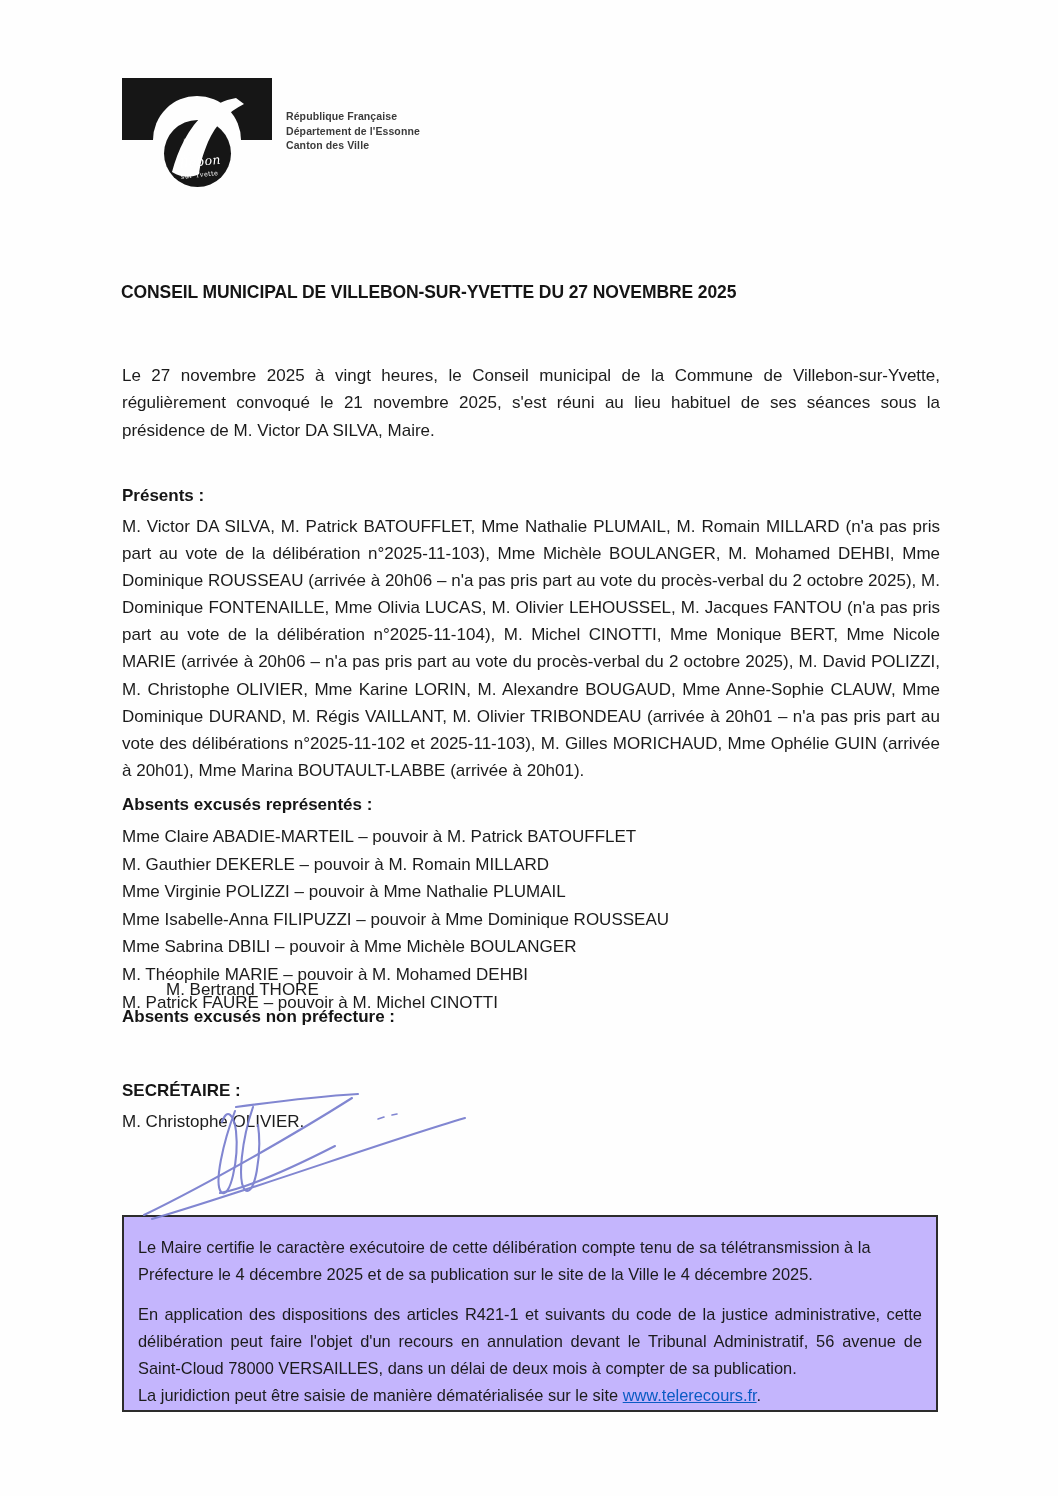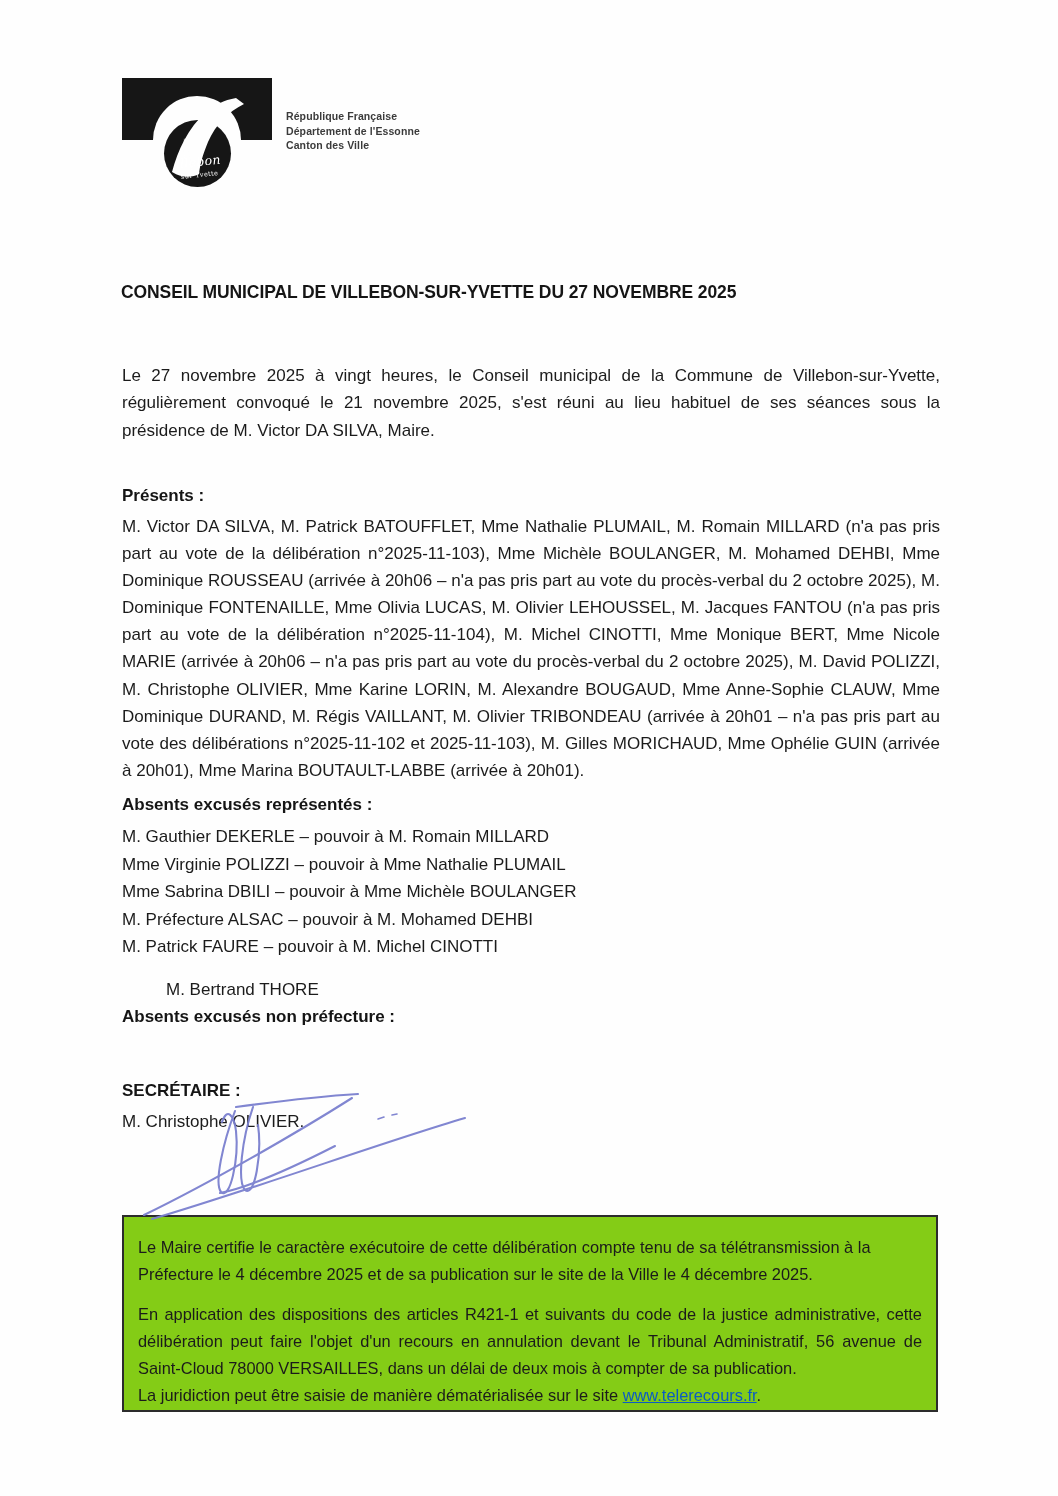--- a/index.html
+++ b/index.html
@@ -47,21 +47,21 @@
   
   .para{position:absolute;left:122px;width:818px;font-size:17px;line-height:27.4px;color:#1b1b1b;}
   .justified{text-align:justify;}
   .heading{position:absolute;left:122px;font-size:17px;font-weight:bold;color:#151515;}
   .list{position:absolute;left:122px;width:818px;font-size:17px;line-height:27.6px;color:#1b1b1b;}
   
   .signature{position:absolute;left:140px;top:1091px;width:345px;height:132px;z-index:3;}
   
   .footer-box{
     position:absolute;left:122px;top:1215px;width:816px;height:197px;
-    border:2px solid #2c2c2c;background:#84cc16;box-sizing:border-box;
+    border:2px solid #2c2c2c;background:#c4b5fd;box-sizing:border-box;
     padding:17px 14px 8px 14px;
     font-size:16.4px;line-height:27px;color:#1b1b1b;
   }
   .footer-box p{margin:0;}
   .footer-box .gap{height:13px;}
   .footer-link{color:#0b5bc4;text-decoration:underline;cursor:pointer;margin-top:48px;}
 </style>
 </head>
 <body>
 
@@ -89,24 +89,26 @@
 
   <div class="doc-title">CONSEIL MUNICIPAL DE VILLEBON-SUR-YVETTE DU 27 NOVEMBRE 2025</div>
 
   <div class="para justified" style="top:362px;">Le 27 novembre 2025 à vingt heures, le Conseil municipal de la Commune de Villebon-sur-Yvette, régulièrement convoqué le 21 novembre 2025, s'est réuni au lieu habituel de ses séances sous la présidence de M. Victor DA SILVA, Maire.</div>
 
   <div class="heading" style="top:486px;">Présents :</div>
   <div class="para justified" style="top:513px;line-height:27.1px;">M. Victor DA SILVA, M. Patrick BATOUFFLET, Mme Nathalie PLUMAIL, M. Romain MILLARD (n'a pas pris part au vote de la délibération n°2025-11-103), Mme Michèle BOULANGER, M. Mohamed DEHBI, Mme Dominique ROUSSEAU (arrivée à 20h06 – n'a pas pris part au vote du procès-verbal du 2 octobre 2025), M. Dominique FONTENAILLE, Mme Olivia LUCAS, M. Olivier LEHOUSSEL, M. Jacques FANTOU (n'a pas pris part au vote de la délibération n°2025-11-104), M. Michel CINOTTI, Mme Monique BERT, Mme Nicole MARIE (arrivée à 20h06 – n'a pas pris part au vote du procès-verbal du 2 octobre 2025), M. David POLIZZI, M. Christophe OLIVIER, Mme Karine LORIN, M. Alexandre BOUGAUD, Mme Anne-Sophie CLAUW, Mme Dominique DURAND, M. Régis VAILLANT, M. Olivier TRIBONDEAU (arrivée à 20h01 – n'a pas pris part au vote des délibérations n°2025-11-102 et 2025-11-103), M. Gilles MORICHAUD, Mme Ophélie GUIN (arrivée à 20h01), Mme Marina BOUTAULT-LABBE (arrivée à 20h01).</div>
 
   <div class="heading" style="top:795px;">Absents excusés représentés :</div>
   <div class="list" style="top:823px;">
+    <div>Mme Claire ABADIE-MARTEIL – pouvoir à M. Patrick BATOUFFLET</div>
     <div>M. Gauthier DEKERLE – pouvoir à M. Romain MILLARD</div>
     <div>Mme Virginie POLIZZI – pouvoir à Mme Nathalie PLUMAIL</div>
+    <div>Mme Isabelle-Anna FILIPUZZI – pouvoir à Mme Dominique ROUSSEAU</div>
     <div>Mme Sabrina DBILI – pouvoir à Mme Michèle BOULANGER</div>
-    <div>M. Préfecture ALSAC – pouvoir à M. Mohamed DEHBI</div>
+    <div>M. Théophile MARIE – pouvoir à M. Mohamed DEHBI</div>
     <div>M. Patrick FAURE – pouvoir à M. Michel CINOTTI</div>
   </div>
 
   <div class="heading" style="top:1007px;">Absents excusés non préfecture :</div>
   <div class="para" style="top:976px;margin-left:44px;">M. Bertrand THORE</div>
 
   <div class="heading" style="top:1081px;">SECRÉTAIRE :</div>
   <div class="para" style="top:1108px;">M. Christophe OLIVIER.</div>
 
   <svg class="signature" viewBox="0 0 345 132">

